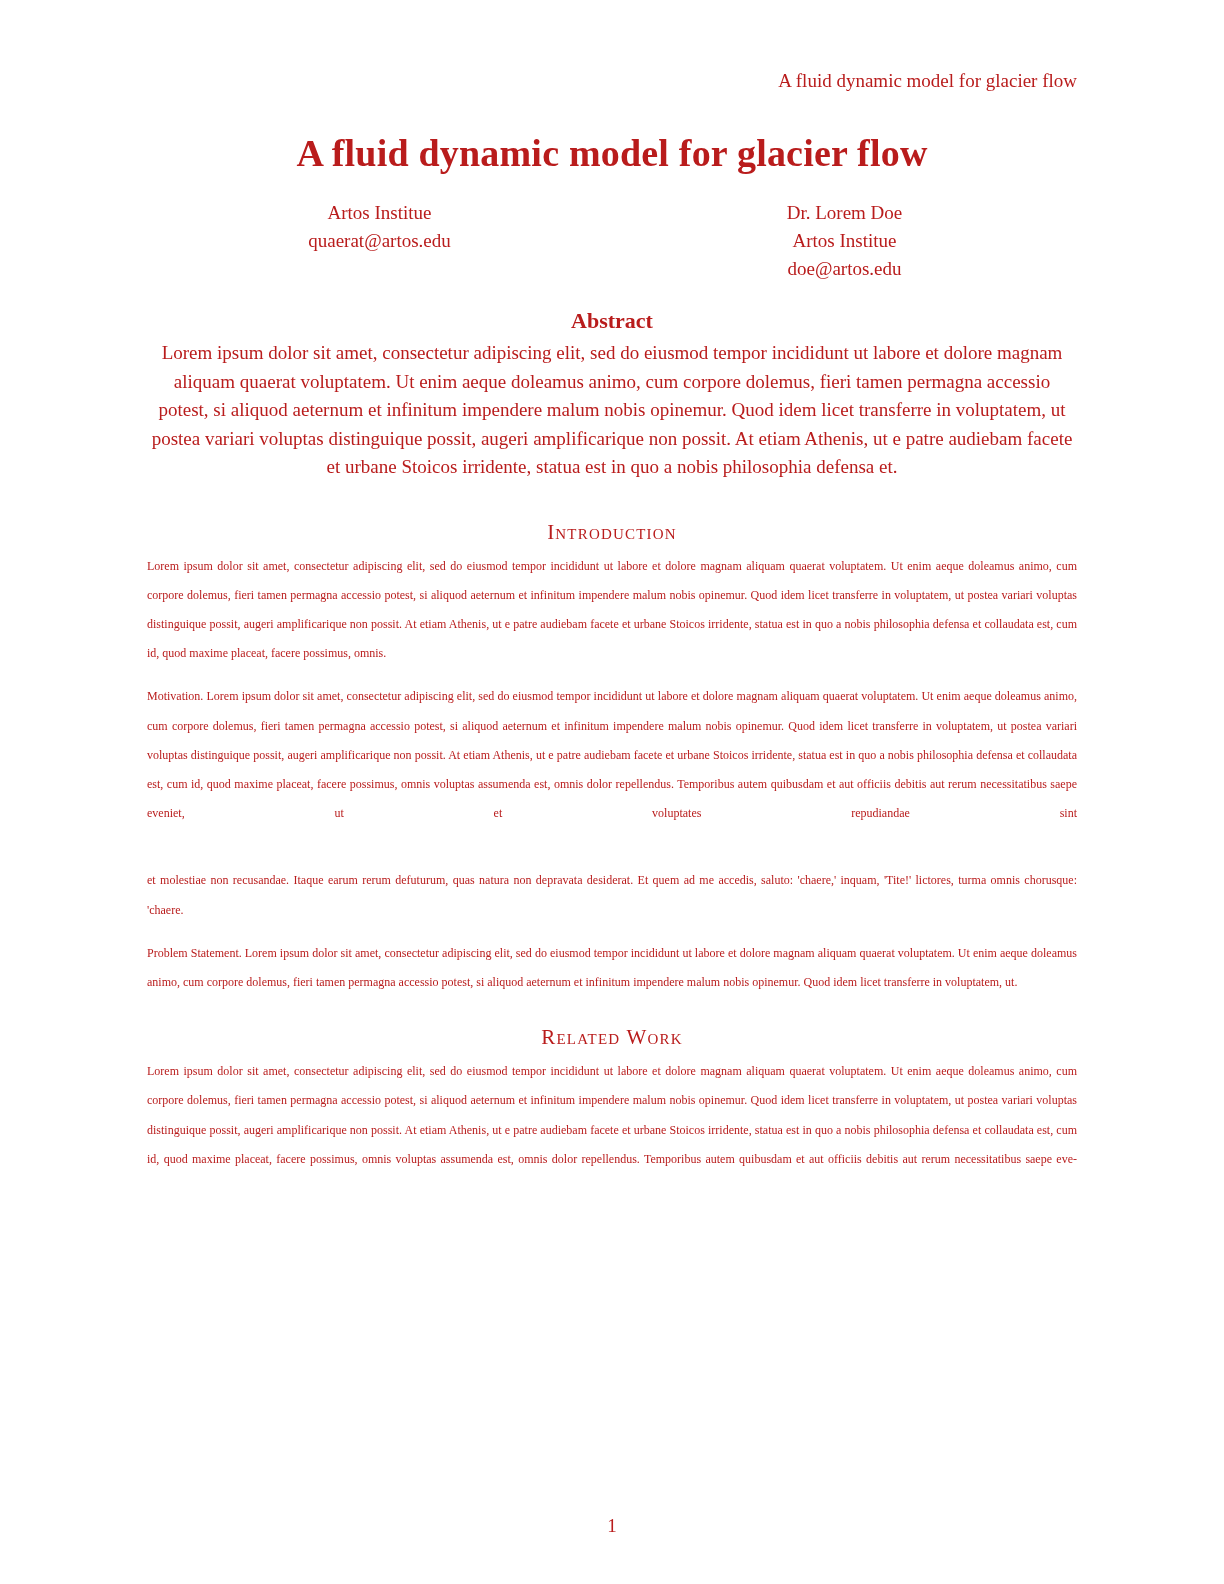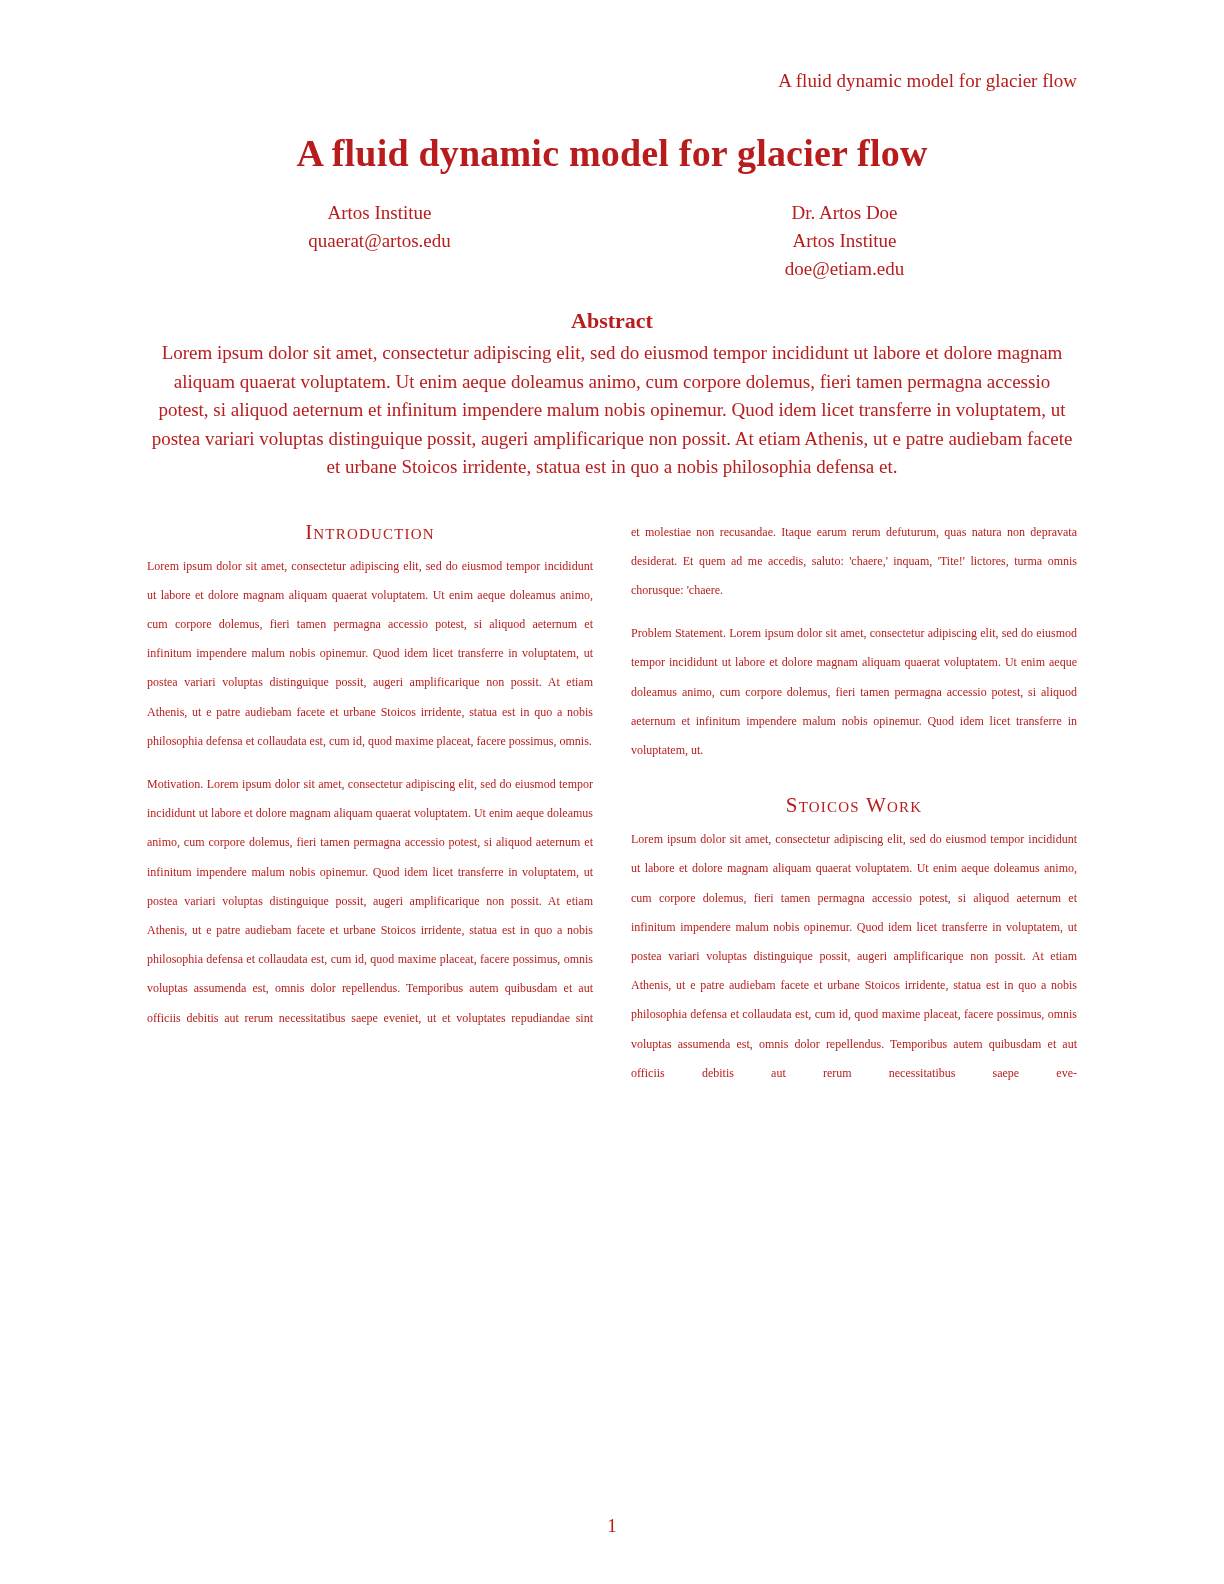--- a/index.html
+++ b/index.html
@@ -53,20 +53,21 @@
   .abstract-text {
     margin: 6px 2px 0 2px;
     text-align: center;
     font-size: 19px;
     line-height: 28.5px;
   }
   .columns {
     display: flex;
     gap: 38px;
     margin-top: 36px;
+    flex-direction: column;
   }
   .col {
     flex: 1;
     min-width: 0;
   }
   .section-heading {
     margin: 26px 0 6px 0;
     text-align: center;
     font-size: 21px;
     line-height: 28px;
@@ -110,42 +111,42 @@
   <div class="running-head">A fluid dynamic model for glacier flow</div>
 
   <h1 class="paper-title">A fluid dynamic model for glacier flow</h1>
 
   <div class="authors">
     <div class="author">
       <div>Artos Institue</div>
       <div>quaerat@artos.edu</div>
     </div>
     <div class="author">
-      <div>Dr. Artos Doe</div>
+      <div>Dr. Lorem Doe</div>
       <div>Artos Institue</div>
-      <div>doe@etiam.edu</div>
+      <div>doe@artos.edu</div>
     </div>
   </div>
 
   <div class="abstract-heading">Abstract</div>
 
   <p class="abstract-text">Lorem ipsum dolor sit amet, consectetur adipiscing elit, sed do eiusmod tempor incididunt ut labore et dolore magnam aliquam quaerat voluptatem. Ut enim aeque doleamus animo, cum corpore dolemus, fieri tamen permagna accessio potest, si aliquod aeternum et infinitum impendere malum nobis opinemur. Quod idem licet transferre in voluptatem, ut postea variari voluptas distinguique possit, augeri amplificarique non possit. At etiam Athenis, ut e patre audiebam facete et urbane Stoicos irridente, statua est in quo a nobis philosophia defensa et.</p>
 
   <div class="columns">
 
     <div class="col">
       <h2 class="section-heading">Introduction</h2>
       <p class="flush-first">Lorem ipsum dolor sit amet, consectetur adipiscing elit, sed do eiusmod tempor incididunt ut labore et dolore magnam aliquam quaerat voluptatem. Ut enim aeque doleamus animo, cum corpore dolemus, fieri tamen permagna accessio potest, si aliquod aeternum et infinitum impendere malum nobis opinemur. Quod idem licet transferre in voluptatem, ut postea variari voluptas distinguique possit, augeri amplificarique non possit. At etiam Athenis, ut e patre audiebam facete et urbane Stoicos irridente, statua est in quo a nobis philosophia defensa et collaudata est, cum id, quod maxime placeat, facere possimus, omnis.</p>
       <p class="continues"><span class="runin-label">Motivation.</span> <span>Lorem ipsum dolor sit amet, consectetur adipiscing elit, sed do eiusmod tempor incididunt ut labore et dolore magnam aliquam quaerat voluptatem. Ut enim aeque doleamus animo, cum corpore dolemus, fieri tamen permagna accessio potest, si aliquod aeternum et infinitum impendere malum nobis opinemur. Quod idem licet transferre in voluptatem, ut postea variari voluptas distinguique possit, augeri amplificarique non possit. At etiam Athenis, ut e patre audiebam facete et urbane Stoicos irridente, statua est in quo a nobis philosophia defensa et collaudata est, cum id, quod maxime placeat, facere possimus, omnis voluptas assumenda est, omnis dolor repellendus. Temporibus autem quibusdam et aut officiis debitis aut rerum necessitatibus saepe eveniet, ut et voluptates repudiandae sint</span></p>
     </div>
 
     <div class="col">
       <p class="flush-first">et molestiae non recusandae. Itaque earum rerum defuturum, quas natura non depravata desiderat. Et quem ad me accedis, saluto: 'chaere,' inquam, 'Tite!' lictores, turma omnis chorusque: 'chaere.</p>
       <p><span class="runin-label">Problem Statement.</span> <span>Lorem ipsum dolor sit amet, consectetur adipiscing elit, sed do eiusmod tempor incididunt ut labore et dolore magnam aliquam quaerat voluptatem. Ut enim aeque doleamus animo, cum corpore dolemus, fieri tamen permagna accessio potest, si aliquod aeternum et infinitum impendere malum nobis opinemur. Quod idem licet transferre in voluptatem, ut.</span></p>
-      <h2 class="section-heading">Stoicos Work</h2>
+      <h2 class="section-heading">Related Work</h2>
       <p class="flush-first continues">Lorem ipsum dolor sit amet, consectetur adipiscing elit, sed do eiusmod tempor incididunt ut labore et dolore magnam aliquam quaerat voluptatem. Ut enim aeque doleamus animo, cum corpore dolemus, fieri tamen permagna accessio potest, si aliquod aeternum et infinitum impendere malum nobis opinemur. Quod idem licet transferre in voluptatem, ut postea variari voluptas distinguique possit, augeri amplificarique non possit. At etiam Athenis, ut e patre audiebam facete et urbane Stoicos irridente, statua est in quo a nobis philosophia defensa et collaudata est, cum id, quod maxime placeat, facere possimus, omnis voluptas assumenda est, omnis dolor repellendus. Temporibus autem quibusdam et aut officiis debitis aut rerum necessitatibus saepe eve-</p>
     </div>
 
   </div>
 
   <div class="page-number">1</div>
 
 </div>
 
 </body></html>

